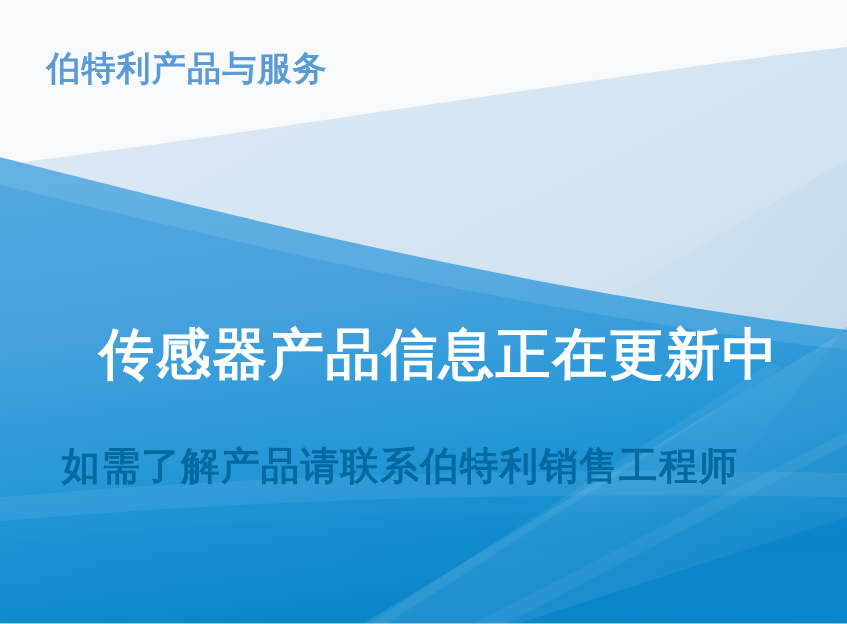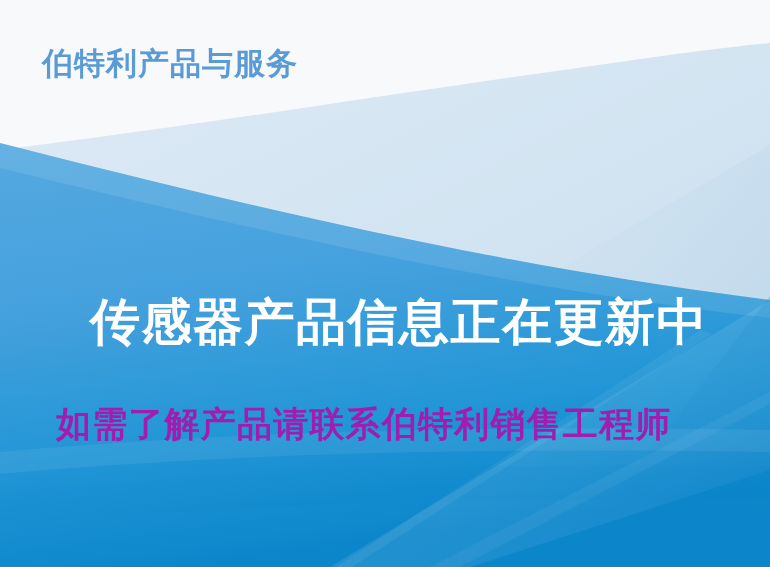--- a/index.html
+++ b/index.html
@@ -56,21 +56,21 @@
     font-family: "DejaVu Sans", "Liberation Sans", sans-serif;
     margin-left: 36px;
   }
   #headline-secondary {
     position: absolute;
     left: 56px;
     top: 406px;
     font-size: 35px;
     font-weight: bold;
     letter-spacing: 1.2px;
-    color: #a21caf;
+    color: #0369a1;
     white-space: nowrap;
     line-height: 1.05;
     font-family: "DejaVu Sans", "Liberation Sans", sans-serif;
   }
 </style>
 </head>
 <body>
 
 <div id="banner">
 

